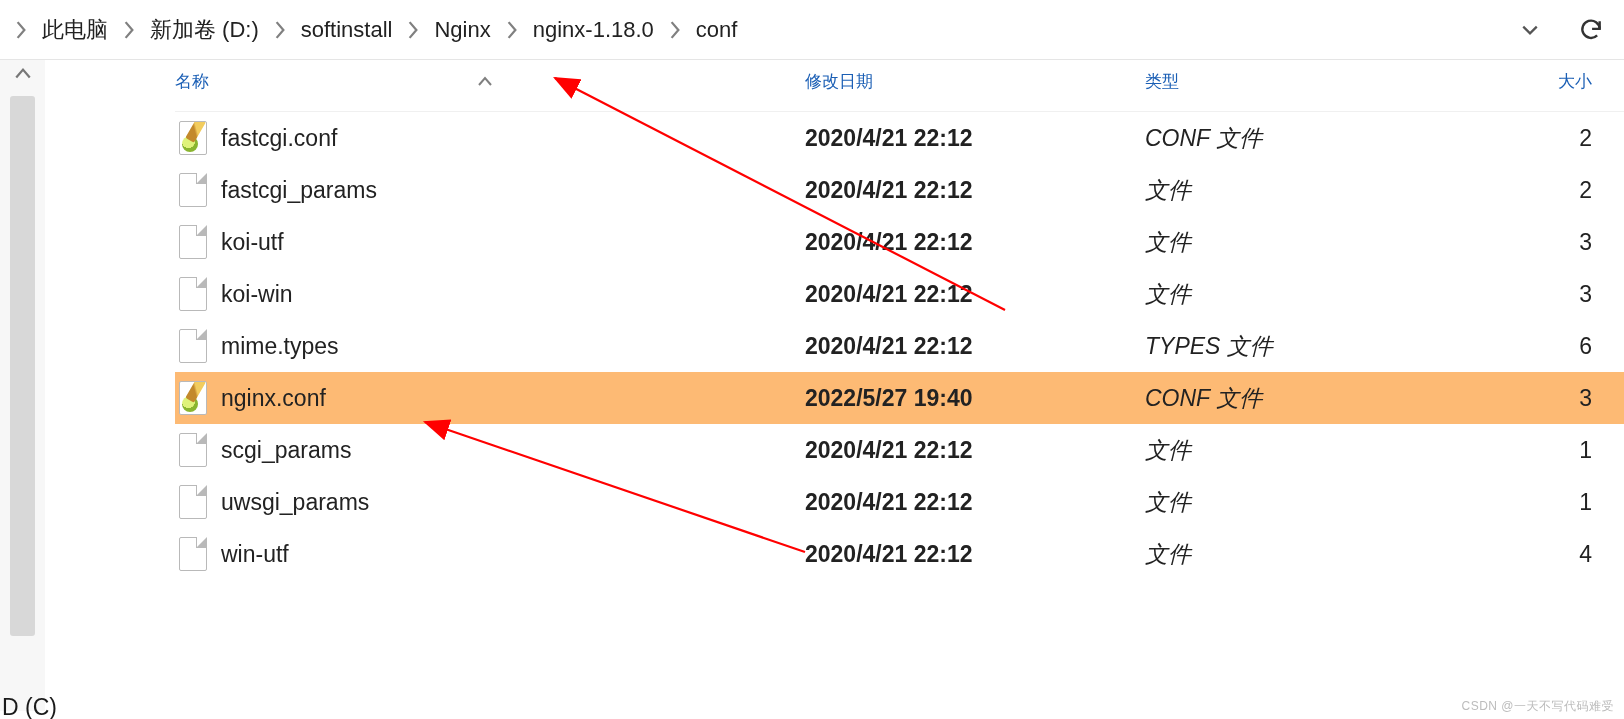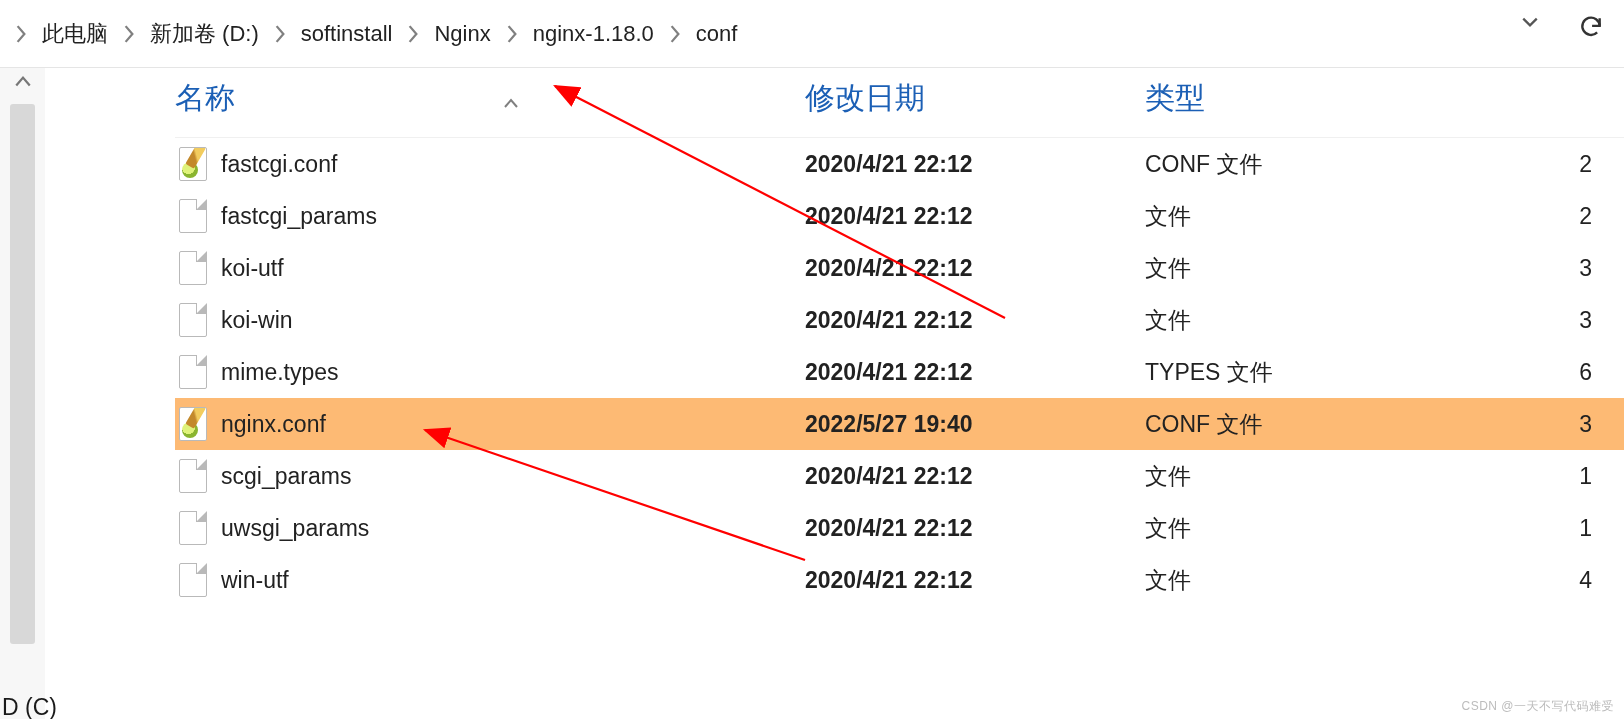--- a/index.html
+++ b/index.html
@@ -10,21 +10,22 @@
     width: 1624px;
     height: 719px;
     overflow: hidden;
     position: relative;
     color: #1a1a1a;
   }
 
   
   .addressbar {
     display: flex;
-    height: 68px;
+    align-items: center;
+    height: 60px;
     border-bottom: 1px solid #e5e5e5;
     padding: 0 6px 0 12px;
   }
   .crumbs {
     display: flex;
     align-items: center;
     flex: 1;
     gap: 6px;
     overflow: hidden;
   }
@@ -80,42 +81,42 @@
   }
   .uparrow svg { width: 18px; height: 14px; }
   .gutter { width: 130px; }
 
   .filepane { flex: 1; position: relative; }
 
   .cols {
     display: grid;
     grid-template-columns: 630px 340px 300px 1fr;
     padding: 10px 0 18px 0;
-    font-size: 30px;
+    font-size: 17px;
     color: #1b5fb5;
     border-bottom: 1px solid #f0f0f0;
   }
   .cols .hcell { display: flex; align-items: center; gap: 8px; }
   .cols .sort { color: #808080; }
   .cols .sort svg { width: 16px; height: 12px; }
   .cols .right { justify-content: flex-end; padding-right: 32px; }
 
   .rows { }
   .row {
     display: grid;
     grid-template-columns: 630px 340px 300px 1fr;
     align-items: center;
     height: 52px;
     font-size: 23px;
     color: #222;
   }
   .row.selected { background: #fdba74; }
   .namecell { display: flex; align-items: center; gap: 14px; padding-left: 4px; }
   .datecell { color: #222; font-weight: bold; }
-  .typecell { color: #222; }
+  .typecell { color: #222; font-style: italic; }
   .sizecell { text-align: right; padding-right: 32px; }
 
   .ficon { width: 28px; height: 34px; display: inline-block; position: relative; }
   
   .ficon.plain {
     background: #ffffff;
     border: 1.5px solid #b9b9b9;
     border-radius: 2px;
   }
   .ficon.plain::after { 
@@ -250,20 +251,23 @@
           <svg viewBox="0 0 16 12">
               <path d="M2 10 L8 3 L14 10" fill="none" stroke="currentColor" stroke-width="2"></path>
             </svg>
         </span>
       </div>
       <div class="hcell">
         <span>修改日期</span>
       </div>
       <div class="hcell">
         <span>类型</span>
+      </div>
+      <div class="hcell right">
+        <span>大小</span>
       </div>
     </div>
 
     <div class="rows" id="rows">
         <div class="row">
           <div class="namecell">
             <span class="ficon conf"></span>
             <span>fastcgi.conf</span>
           </div>
           <div class="datecell">2020/4/21 22:12</div>

